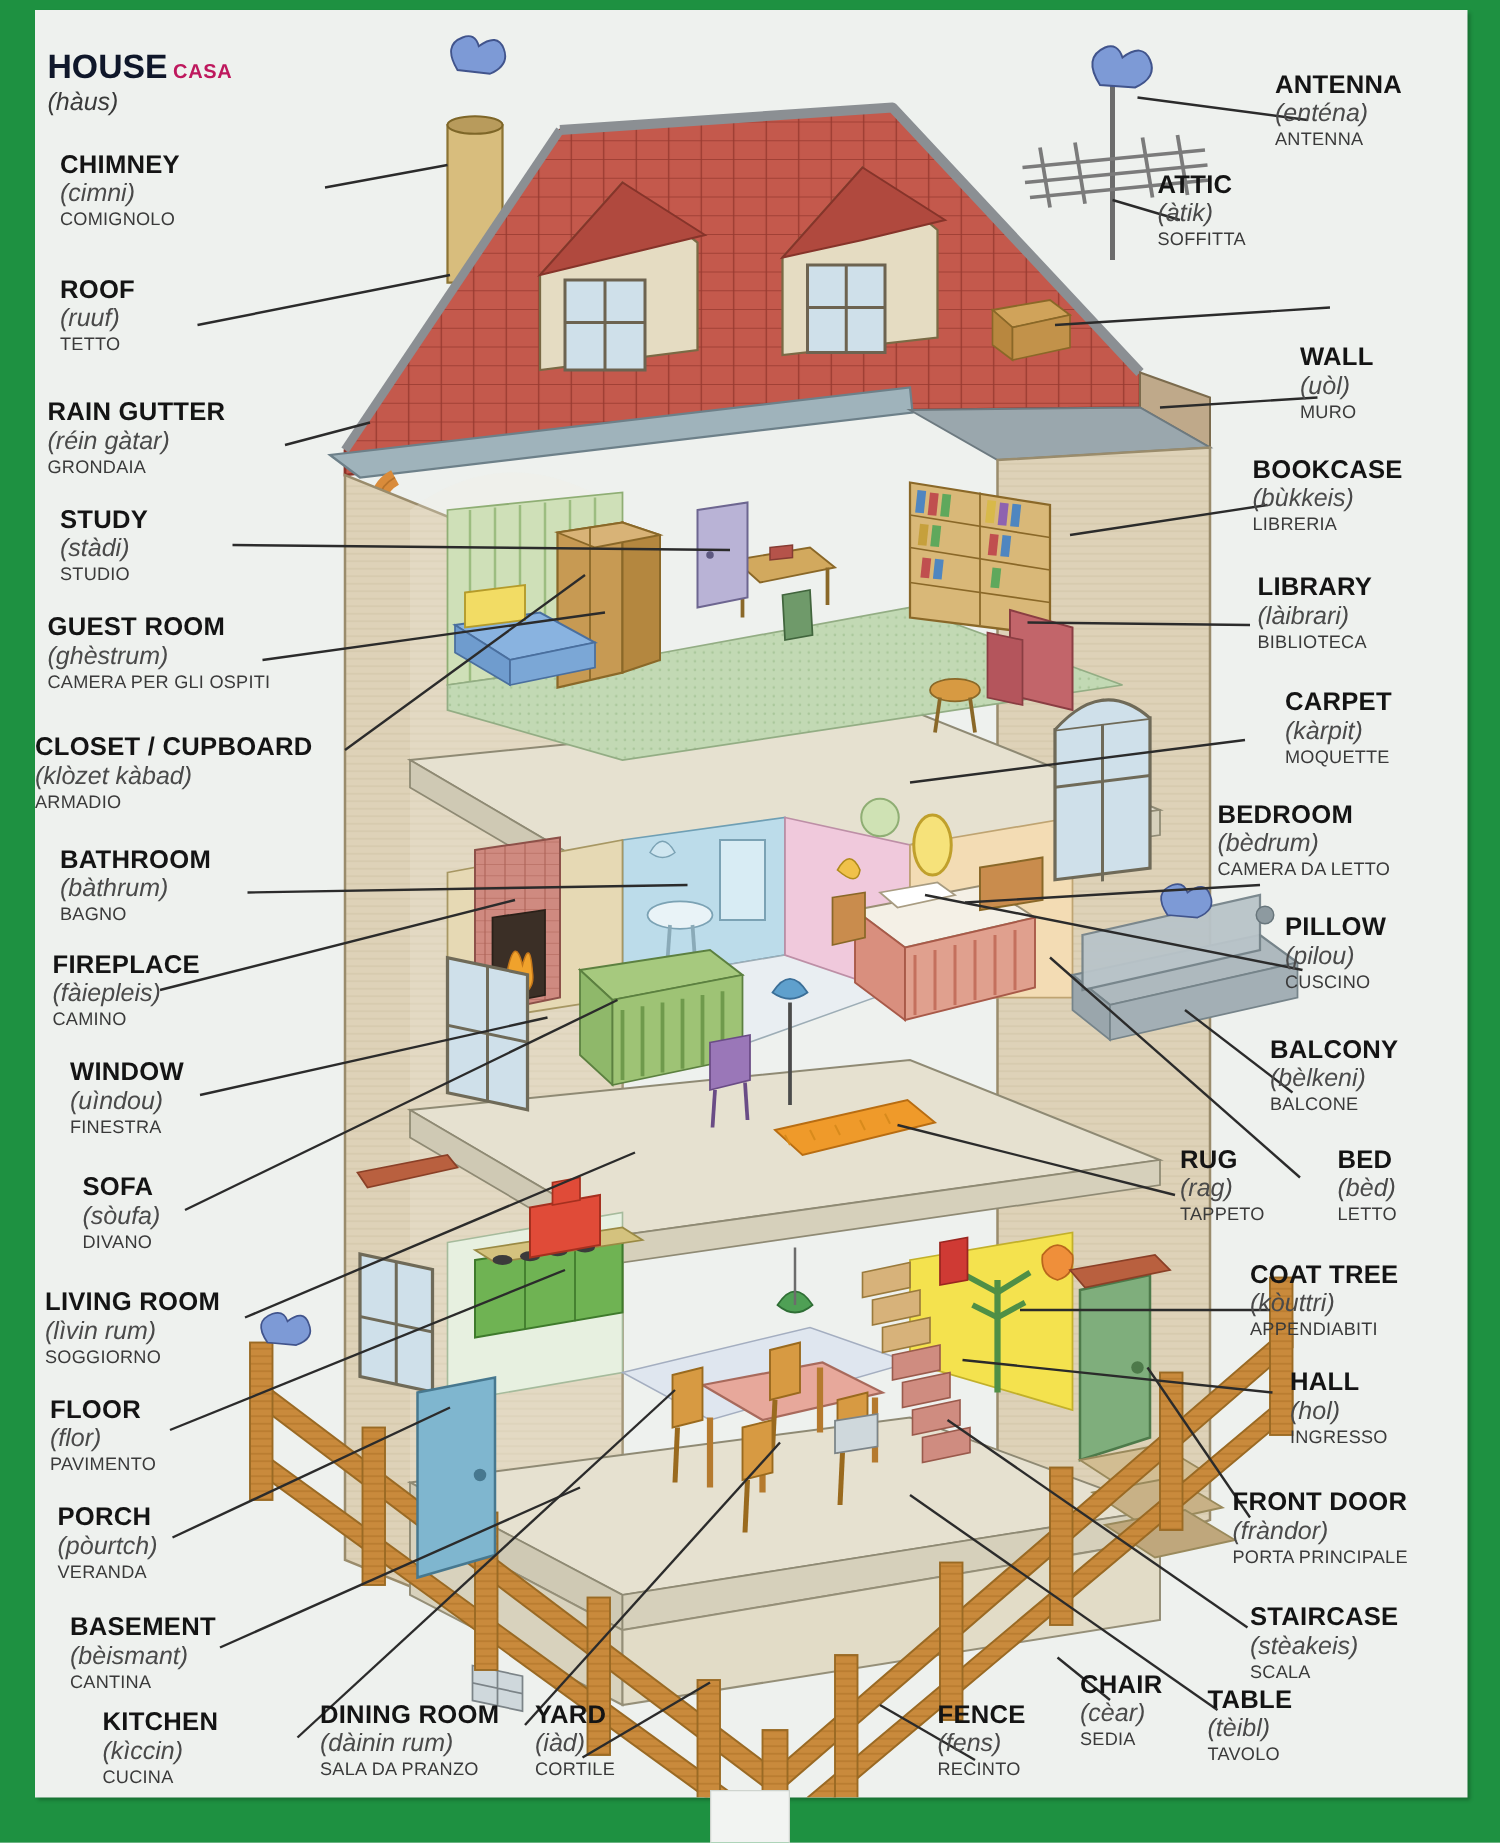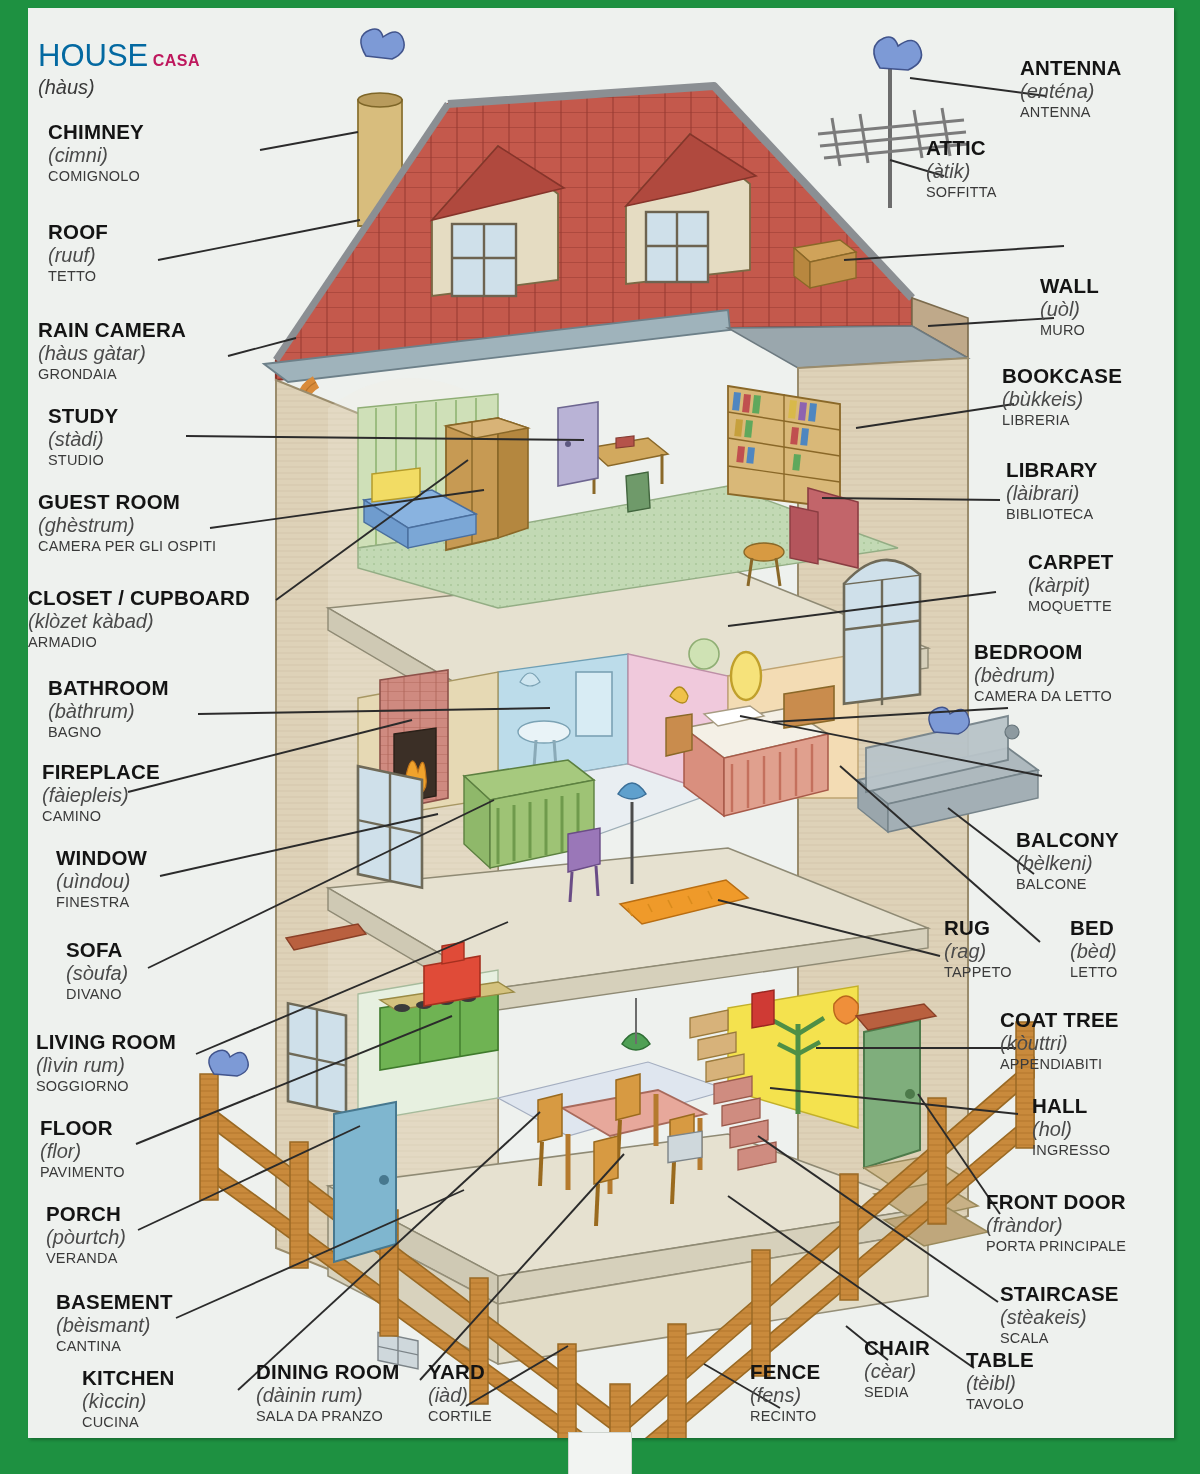--- a/index.html
+++ b/index.html
@@ -23,21 +23,21 @@
   
   .lbl{position:absolute;line-height:1.18;color:#1b1b1b;}
   .lbl .en{font-weight:bold;font-size:20.5px;letter-spacing:.2px;color:#141414;}
   .lbl .ph{font-style:italic;font-size:20px;color:#4a4a4a;}
   .lbl .it{font-size:14.5px;color:#3a3a3a;letter-spacing:.2px;}
   .lbl.r{text-align:left;}
   .lbl.l{text-align:left;}
 
   
   #title{position:absolute;left:10px;top:30px;}
-  #title .t1{font-size:31px;font-weight:normal;color:#0369a1;}
+  #title .t1{font-size:27px;font-weight:bold;color:#0f172a;}
   #title .t2{font-size:16px;font-weight:bold;color:#be185d;letter-spacing:.5px;}
   #title .t3{font-style:italic;font-size:20px;color:#3a3a3a;margin-top:2px;}
 
   
   #leaders{position:absolute;left:0;top:0;width:1146px;height:1430px;pointer-events:none;}
   
   #art{position:absolute;left:0;top:0;width:1146px;height:1430px;}
 </style>
 </head>
 <body>
@@ -489,22 +489,22 @@
       <div class="en">CHIMNEY</div>
       <div class="ph">(cimni)</div>
       <div class="it">COMIGNOLO</div>
     </div>
     <div class="lbl r" style="left:20px;top:212px;width:160px">
       <div class="en">ROOF</div>
       <div class="ph">(ruuf)</div>
       <div class="it">TETTO</div>
     </div>
     <div class="lbl r" style="left:10px;top:310px;width:210px">
-      <div class="en">RAIN CAMERA</div>
-      <div class="ph">(hàus gàtar)</div>
+      <div class="en">RAIN GUTTER</div>
+      <div class="ph">(réin gàtar)</div>
       <div class="it">GRONDAIA</div>
     </div>
     <div class="lbl r" style="left:20px;top:396px;width:140px">
       <div class="en">STUDY</div>
       <div class="ph">(stàdi)</div>
       <div class="it">STUDIO</div>
     </div>
     <div class="lbl l" style="left:0px;top:578px;width:250px">
       <div class="en">CLOSET / CUPBOARD</div>
       <div class="ph">(klòzet kàbad)</div>
@@ -615,20 +615,25 @@
     <div class="lbl l" style="left:1000px;top:542px;width:150px">
       <div class="en">CARPET</div>
       <div class="ph">(kàrpit)</div>
       <div class="it">MOQUETTE</div>
     </div>
     <div class="lbl l" style="left:946px;top:632px;width:200px">
       <div class="en">BEDROOM</div>
       <div class="ph">(bèdrum)</div>
       <div class="it">CAMERA DA LETTO</div>
     </div>
+    <div class="lbl l" style="left:1000px;top:722px;width:150px">
+      <div class="en">PILLOW</div>
+      <div class="ph">(pilou)</div>
+      <div class="it">CUSCINO</div>
+    </div>
     <div class="lbl l" style="left:988px;top:820px;width:160px">
       <div class="en">BALCONY</div>
       <div class="ph">(bèlkeni)</div>
       <div class="it">BALCONE</div>
     </div>
     <div class="lbl l" style="left:1042px;top:908px;width:110px">
       <div class="en">BED</div>
       <div class="ph">(bèd)</div>
       <div class="it">LETTO</div>
     </div>

